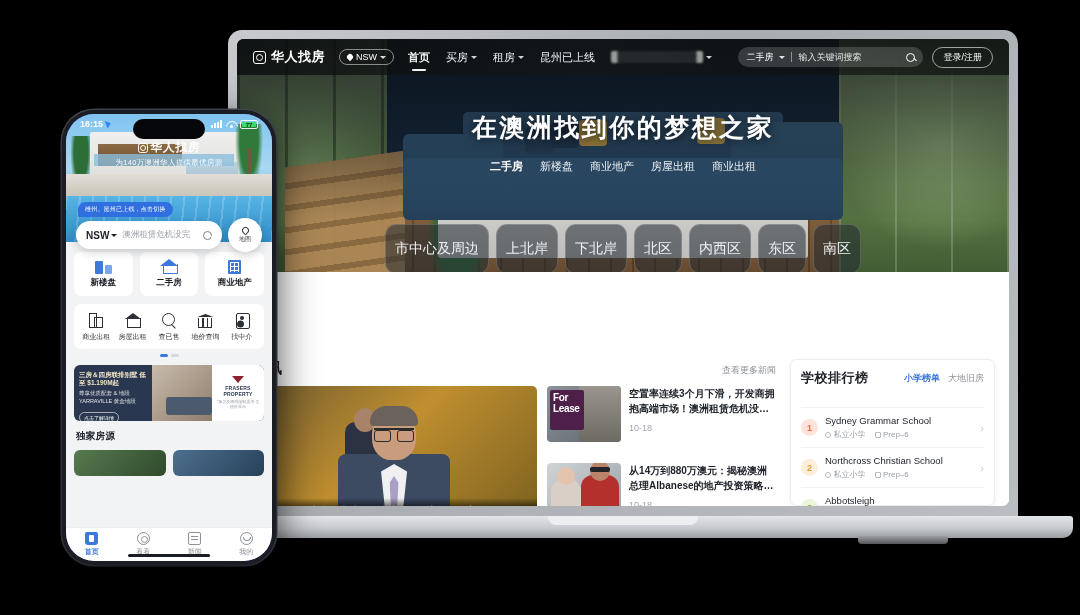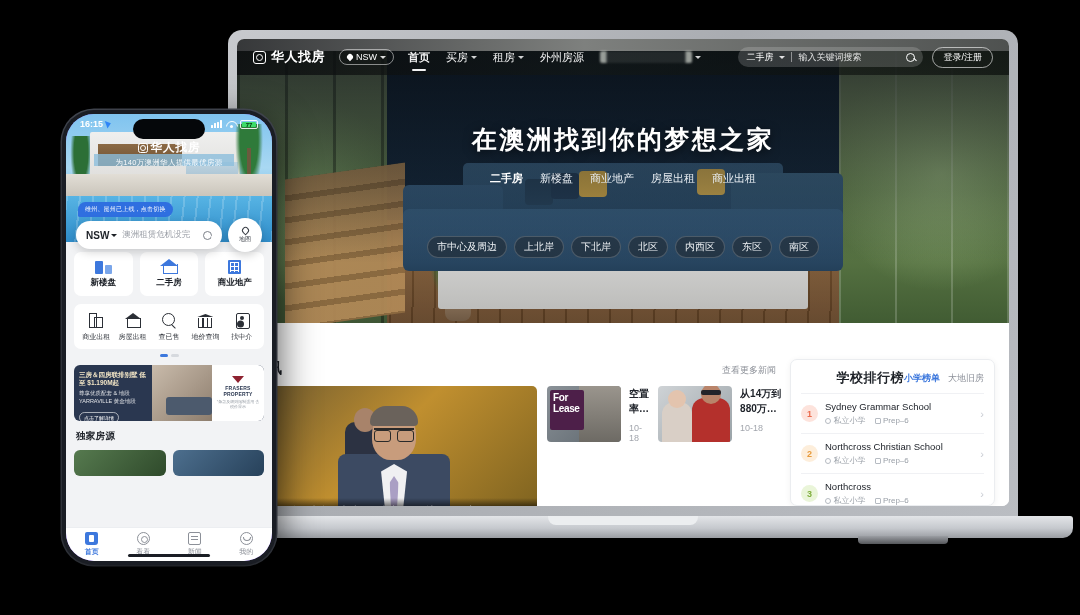--- a/index.html
+++ b/index.html
@@ -72,21 +72,21 @@
     display: flex; align-items: center; gap: 6px; height: 20px; padding: 0 8px;
     background: rgba(255,255,255,.17); border-radius: 10px; font-size: 9px; min-width: 185px;
   }
   .nav-search .sep { width:1px; height:10px; background: rgba(255,255,255,.45); }
   .nav-search .ph { opacity:.85; flex: 1; }
   .mag { width:9px; height:9px; border:1.3px solid #fff; border-radius:50%; position:relative; }
   .mag::after{content:"";position:absolute;width:4px;height:1.3px;background:#fff;right:-3px;bottom:0;transform:rotate(45deg);}
   .login-btn { font-size: 9px; border: 1px solid rgba(255,255,255,.6); border-radius: 11px; padding: 3px 10px; white-space: nowrap;}
 
   
-  .hero { position: absolute; left: 0; top: 12px; width: 100%; height: 272px; overflow: hidden; }
+  .hero { position: absolute; left: 0; top: 0; width: 100%; height: 233px; overflow: hidden; }
   .room { position: absolute; inset: 0; background: #0e1a26; }
   .room-wall { position:absolute; left:0; top:0; width:100%; height:62%;
     background: linear-gradient(180deg,#1d2e40,#16293c); }
   .room-floor { position:absolute; left:0; top:62%; width:100%; height:38%;
     background: linear-gradient(180deg,#8a6239,#5f4125);
   }
   .room-floor::after{content:"";position:absolute;inset:0;
     background: repeating-linear-gradient(91deg, rgba(0,0,0,.13) 0 2px, rgba(255,255,255,.05) 2px 22px);}
   .glass-left { position:absolute; left:0; top:0; width: 150px; height:100%;
     background: linear-gradient(180deg,#8fa07a,#5f7a4c 45%, #3f5635); }
@@ -130,22 +130,22 @@
   .search-wrap { position:absolute; left:50%; transform:translateX(-50%); top:142px; width:368px; }
   .search-arrow { position:absolute; left:38px; top:-6px; width:0;height:0;
     border-left:7px solid transparent;border-right:7px solid transparent;border-bottom:7px solid #fff; }
   .search-box { display:flex; align-items:center; background:#fff; border-radius:6px; height:32px; padding-left:13px; overflow:hidden;
     box-shadow: 0 6px 18px rgba(0,0,0,.3); }
   .search-ph { flex:1; font-size:10.5px; color:#8b8f95; }
   .filter-btn { font-size:9px; color:#666; border:1px solid #d6d8dc; border-radius:11px; padding:3px 9px; margin-right:10px; white-space:nowrap;}
   .search-go { background:#3d78dd; color:#fff; font-size:12px; font-weight:bold; height:32px; width:82px;
     display:flex; align-items:center; justify-content:center; letter-spacing:1px;}
   .chips { position:absolute; left:50%; transform:translateX(-50%); top:185px; display:flex; gap:7px; }
-  .chip { font-size:10px; color:#eef1f4; background:rgba(32,40,48,.55); border:1px solid rgba(255,255,255,.18);
-    border-radius:11px; padding:3px 9px; white-space:nowrap;font-family:Liberation Mono, monospace; }
+  .chip { font-size:14px; color:#eef1f4; background:rgba(32,40,48,.55); border:1px solid rgba(255,255,255,.18);
+    border-radius:11px; padding:15px 9px; white-space:nowrap;font-family:Liberation Mono, monospace; }
 
   
   .content { position:absolute; left:0; top:310px; width:100%; bottom:0; background:#fff; display:flex; gap:14px; padding:10px 14px 0 14px; }
   .news-col { flex:1; min-width:0; }
   .news-head { display:flex; align-items:baseline; justify-content:space-between; margin-bottom:8px; }
   .news-title { font-size:15px; font-weight:bold; color:#1d2127; letter-spacing:1px; }
   .news-more { font-size:9px; color:#8b8f97; }
   .news-body { display:flex; gap:10px; }
   .feature {
     flex: 1.25; height:140px; border-radius:5px; position:relative; overflow:hidden;
@@ -163,21 +163,21 @@
   .f-suit { position:absolute; left:50%; transform:translateX(-50%); bottom:0; width:112px; height:72px;
     background:#3c4a62; border-radius:8px 8px 0 0; }
   .f-shirt { position:absolute; left:50%; transform:translateX(-50%); bottom:0; width:26px; height:62px;
     background:#f0f0f2; clip-path: polygon(50% 0,100% 12%,78% 100%,22% 100%,0 12%); }
   .f-tie { position:absolute; left:50%; transform:translateX(-50%); bottom:2px; width:9px; height:48px;
     background:#aa9fc4; clip-path: polygon(50% 0,100% 14%,72% 100%,28% 100%,0 14%); }
   .f-side { position:absolute; left:10px; top:18px; width:40px; height:102px; background:#2c3242; border-radius:10px 10px 0 0; }
   .f-side::after{content:"";position:absolute;left:9px;top:-14px;width:22px;height:24px;background:#a8836a;border-radius:50%;}
   .feat-cap { position:absolute; left:0; right:0; bottom:0; padding:6px 8px 8px 8px; color:#fff; font-size:10px; line-height:1.45;
     background: linear-gradient(180deg, rgba(0,0,0,0), rgba(0,0,0,.72) 40%); }
-  .news-list { flex:1; display:flex; flex-direction:row; gap:9px; min-width:0; }
+  .news-list { flex:1; display:flex; flex-direction:column; gap:21px; min-width:0; }
   .news-item { display:flex; gap:8px; }
   .news-thumb { width:74px; height:56px; border-radius:4px; flex:none; position:relative; overflow:hidden; }
   .thumb-lease { background: linear-gradient(135deg,#8b9298 0%,#5d666d 100%); }
   .lease-sign { position:absolute; left:3px; top:4px; width:34px; height:40px; background:#4d1f49; border-radius:2px;
     color:#fff; font-size:10px; font-weight:bold; line-height:1.05; padding:3px; letter-spacing:-.4px; }
   .lease-house { position:absolute; right:0; top:0; width:42px; height:100%;
     background: linear-gradient(180deg,#9a958d,#6d6a64); }
   .thumb-couple { background: linear-gradient(135deg,#cfd3d6,#9aa3a8); }
   .tc-p1 { position:absolute; left:4px; bottom:0; width:30px; height:40px; background:#d9cfc6; border-radius:12px 12px 0 0; }
   .tc-p1::before{content:"";position:absolute;left:6px;top:-12px;width:18px;height:18px;background:#e3c4ae;border-radius:50%;}
@@ -185,21 +185,21 @@
   .tc-p2::before{content:"";position:absolute;left:9px;top:-14px;width:20px;height:20px;background:#b9846a;border-radius:50%;}
   .tc-p2::after{content:"";position:absolute;left:9px;top:-8px;width:20px;height:5px;background:#23242a;border-radius:2px;}
   .news-text { flex:1; min-width:0; }
   .news-h { font-size:10px; color:#20242b; line-height:1.5; font-weight:600;
     display:-webkit-box; -webkit-line-clamp:2; -webkit-box-orient:vertical; overflow:hidden; }
   .news-date { font-size:9px; color:#a2a6ad; margin-top:7px; }
 
   
   .school-panel { width:205px; flex:none; background:#fff; border:1px solid #ebedf0; border-radius:7px;
     box-shadow: 0 1px 6px rgba(0,0,0,.06); padding:9px 10px; }
-  .school-head { display:flex; align-items:center; justify-content:flex-end; margin-bottom:6px; }
+  .school-head { display:flex; align-items:center; justify-content:space-between; margin-bottom:20px; }
   .school-title { font-size:13px; font-weight:bold; color:#1d2127; letter-spacing:.5px; }
   .school-tabs { display:flex; gap:8px; font-size:9px; }
   .school-tabs .st { color:#8d919a; }
   .school-tabs .st.active { color:#3d78dd; font-weight:bold; }
   .school-row { display:flex; align-items:center; gap:7px; padding:7px 0; border-top:1px solid #f0f1f4; }
   .school-row:first-of-type { border-top:none; }
   .rank { width:17px; height:17px; border-radius:50%; flex:none; display:flex; align-items:center; justify-content:center;
     font-size:9px; font-weight:bold; }
   .rank.r1{ background:#fde3dc; color:#eb6b4d;}
   .rank.r2{ background:#fdeedb; color:#e79a3b;}
@@ -414,21 +414,21 @@
             </div>
             <div class="nav-link">
               <span>买房</span>
               <span class="caret"></span>
             </div>
             <div class="nav-link">
               <span>租房</span>
               <span class="caret"></span>
             </div>
             <div class="nav-link">
-              <span>外州房源</span>
+              <span>昆州已上线</span>
             </div>
             <div class="nav-link">
               <span class="nav-blur"></span>
               <span class="caret"></span>
             </div>
           </div>
           <div class="nav-right">
             <div class="nav-search">
               <span>二手房</span>
               <span class="caret"></span>
@@ -528,21 +528,21 @@
                       <b style="font-weight:normal">Prep–6</b>
                     </span>
                 </div>
               </div>
               <div class="chev">›</div>
             </div>
 
             <div class="school-row">
               <div class="rank r3">3</div>
               <div class="school-info">
-                <div class="school-name">Northcross</div>
+                <div class="school-name">Abbotsleigh</div>
                 <div class="school-meta">
                   <span>
                       <i class="mini-ico round"></i>
                       <b style="font-weight:normal">私立小学</b>
                     </span>
                   <span>
                       <i class="mini-ico"></i>
                       <b style="font-weight:normal">Prep–6</b>
                     </span>
                 </div>

